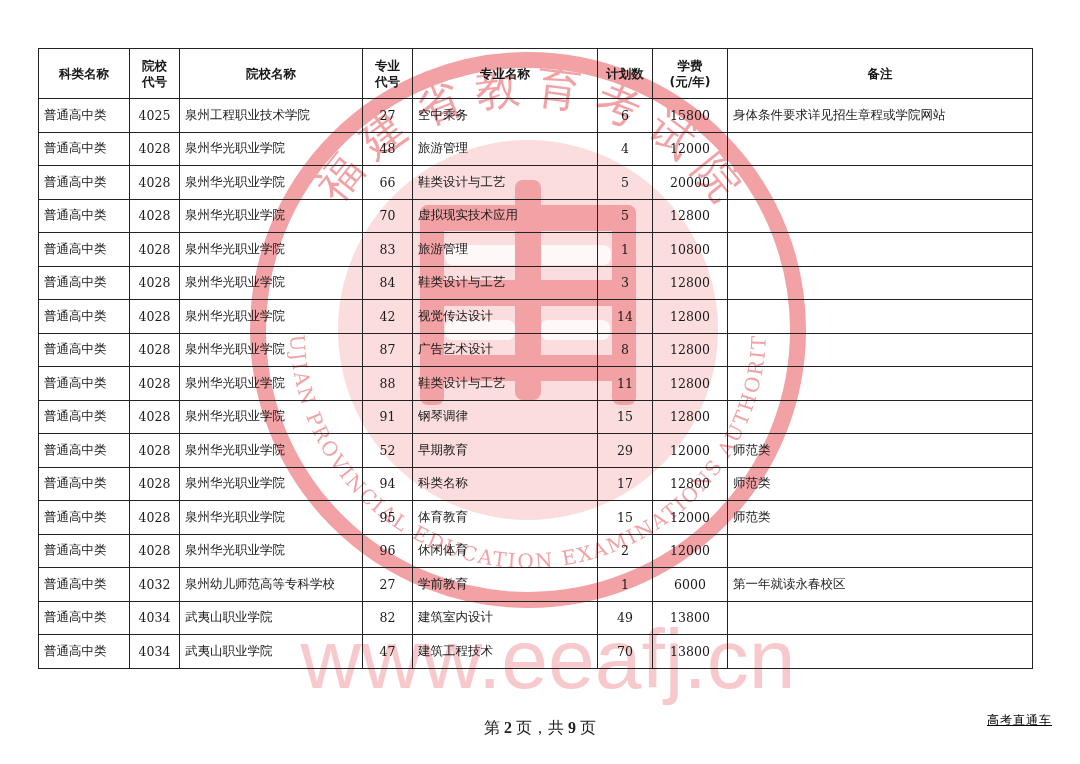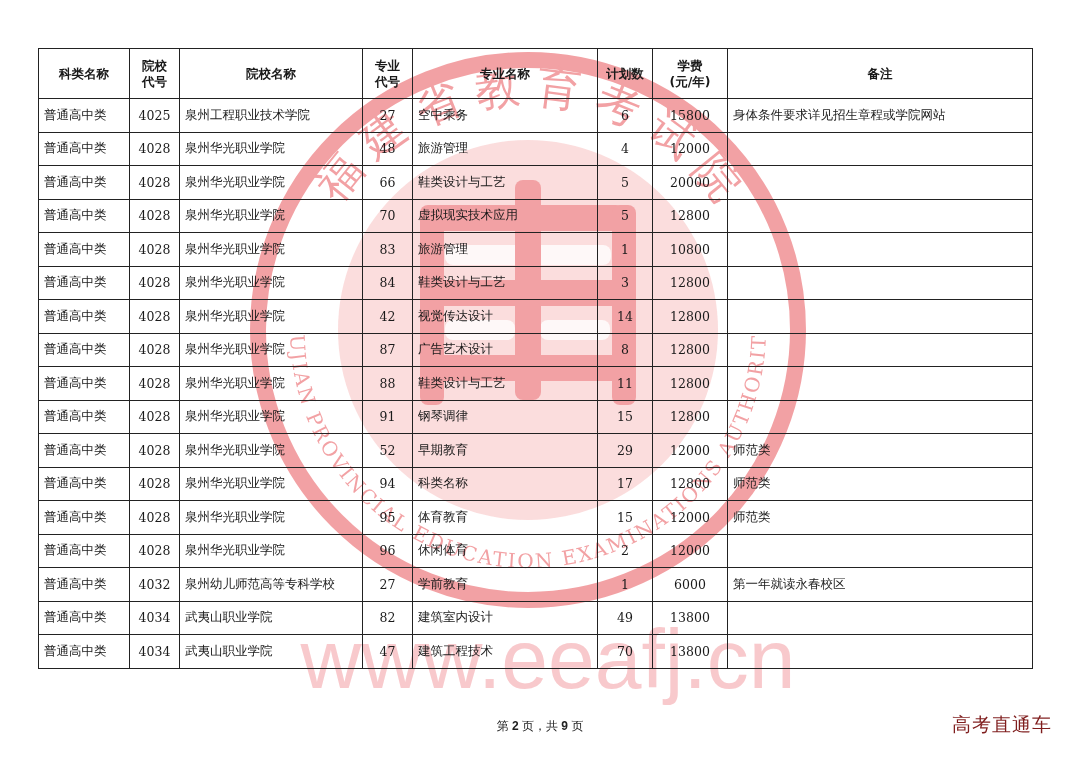--- a/index.html
+++ b/index.html
@@ -17,25 +17,25 @@
   }
   .doc-table th {
     height: 49px; font-family: "DejaVu Sans", "Liberation Sans", sans-serif; font-weight: bold;
     font-size: 12.5px; text-align: center; line-height: 16px;
   }
   .doc-table td { height: 32.5px; }
   .c { text-align: center; }
   .l { text-align: left; }
   .footer-page {
     position: absolute; left: 0; width: 1080px; top: 718px; text-align: center;
-    font-family: Liberation Sans, sans-serif; font-size: 12px; color: #222; z-index: 1;
+    font-family: Liberation Serif, serif; font-size: 16px; color: #222; z-index: 1;
   }
   .brand {
     position: absolute; right: 28px; top: 712px; font-family: "DejaVu Sans", "Liberation Sans", sans-serif;
-    font-size: 19px; color: #7f1d1d; letter-spacing: 1px; z-index: 1;
+    font-size: 12px; color: #000000; letter-spacing: 1px; z-index: 1; text-decoration: underline;
   }
 </style>
 </head>
 <body>
 
 <svg class="watermark" viewBox="0 0 1080 764" xmlns="http://www.w3.org/2000/svg">
   <defs>
     <path id="arcTop" d="M 300 330 A 228 228 0 0 1 756 330"></path>
     <path id="arcBottom" d="M 290 330 A 238 238 0 0 0 766 330"></path>
   </defs>

